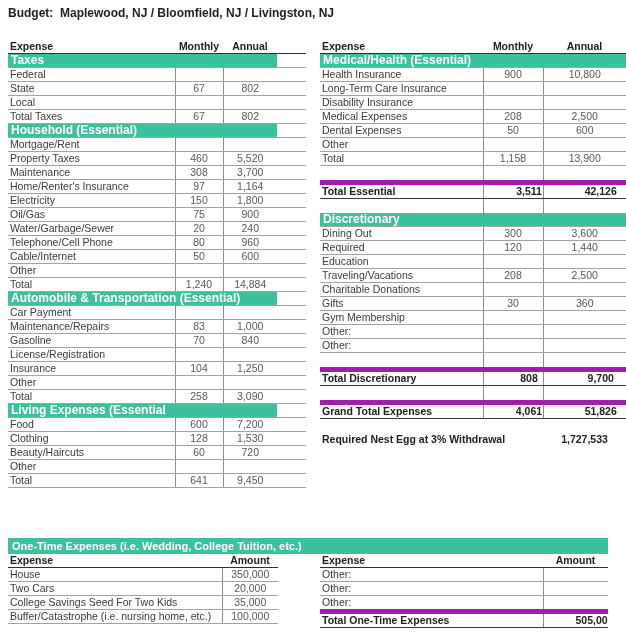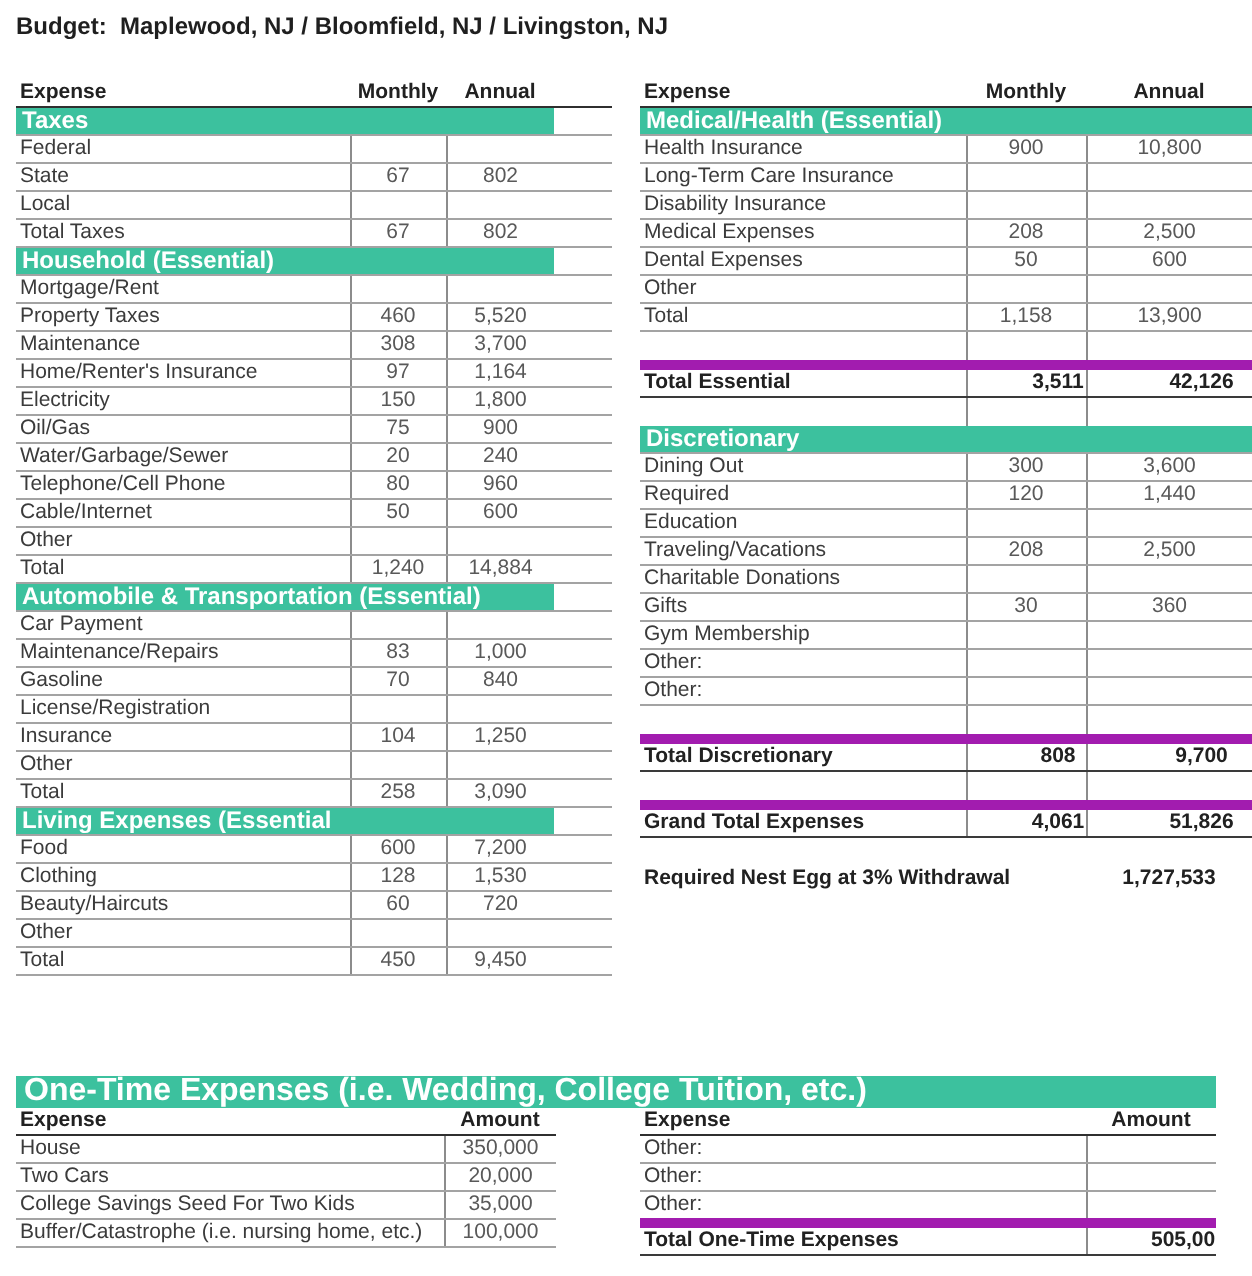--- a/index.html
+++ b/index.html
@@ -32,21 +32,21 @@
   }
   tr.r-total td{font-weight:700;color:#212121;border-top:5px solid #a21caf;border-bottom:1px solid #3a3a3a;}
   tr.r-total td.num{color:#212121;padding-left:32px;}
   tr.r-nest td{font-weight:700;color:#212121;}
   tr.r-nest td.num{color:#212121;}
   tr.r-blank td, tr.r-gap td{height:14px;}
 
   .one-time{position:absolute;left:8px;top:538px;width:618px;}
   .ot-banner{
     position:absolute;left:0;top:0;width:600px;height:16px;line-height:16px;
-    background:var(--accent);color:#ffffff;font-weight:700;font-size:16px;
+    background:var(--accent);color:#ffffff;font-weight:700;font-size:11px;
     padding-left:4px;box-sizing:border-box;
   }
   table.budget.ot-left{top:16px;left:0;width:270px;}
   table.budget.ot-right{top:16px;left:312px;width:288px;}
   .one-time table.budget{position:absolute;}
 </style>
 </head>
 <body style="--accent: #3cc19e;">
 
 <div class="page-title">Budget:  Maplewood, NJ / Bloomfield, NJ / Livingston, NJ</div>
@@ -232,21 +232,21 @@
         <td class="ext"></td>
       </tr>
       <tr class="r-row">
         <td class="lbl">Other</td>
         <td class="num vb"></td>
         <td class="num vb"></td>
         <td class="ext"></td>
       </tr>
       <tr class="r-row">
         <td class="lbl">Total</td>
-        <td class="num vb">450</td>
+        <td class="num vb">641</td>
         <td class="num vb">9,450</td>
         <td class="ext"></td>
       </tr>
     </tbody>
 </table>
 
 <table class="budget right-tbl">
   <colgroup>
       <col style="width:163px">
       <col style="width:60px">

